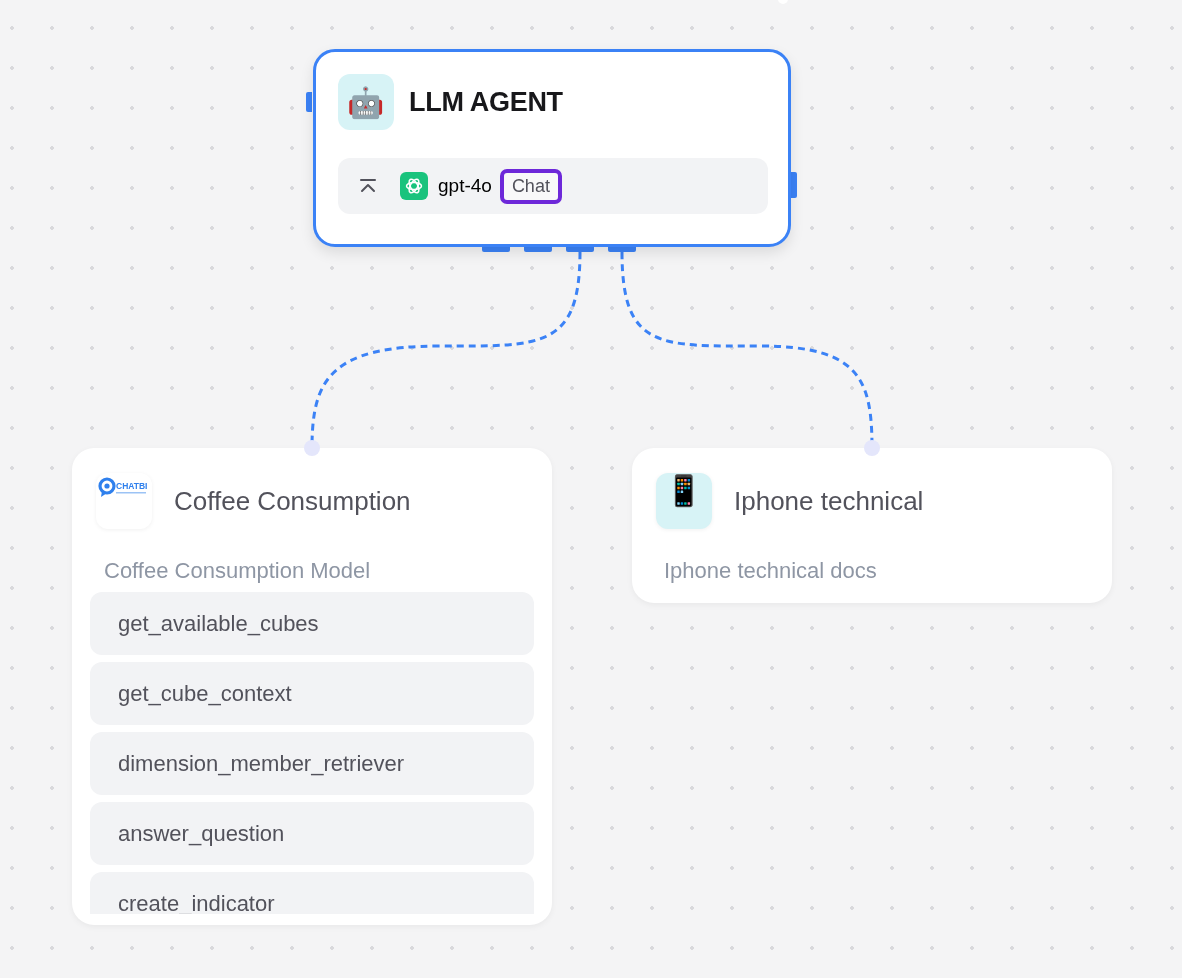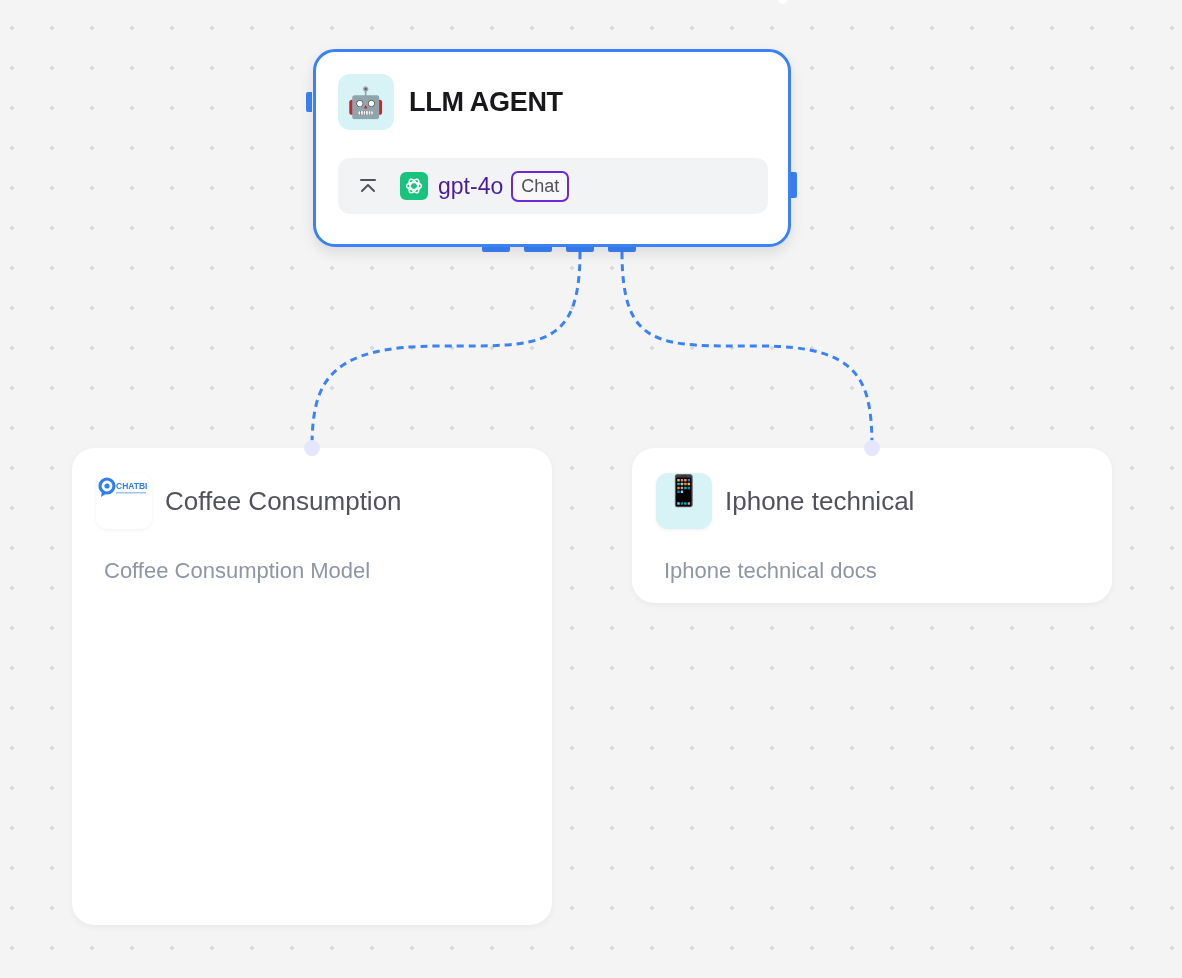--- a/index.html
+++ b/index.html
@@ -40,23 +40,23 @@
       background: #f2f3f5; border-radius: 12px; display: flex; align-items: center;
     }
     .collapse-btn {
       width: 22px; height: 22px; margin-left: 19px; display: flex; align-items: center; justify-content: center;
       cursor: pointer;
     }
     .openai-icon {
       width: 28px; height: 28px; border-radius: 6px; background: #19c37d; margin-left: 21px;
       display: flex; align-items: center; justify-content: center;
     }
-    .model-name { margin-left: 10px; font-size: 23px; color: #4c1d95; }
+    .model-name { margin-left: 10px; font-size: 19px; color: #000000; }
     .model-badge {
-      margin-left: 8px; padding: 3px 8px; border: 2px solid #6d28d9; border-radius: 7px;
+      margin-left: 8px; padding: 3px 8px; border: 4px solid #6d28d9; border-radius: 7px;
       background: #f8f8f9; font-size: 18px; color: #52525b;
     }
 
     
     .handle { position: absolute; background: #3b82f6; }
     .handle-left { left: 306px; top: 92px; width: 6px; height: 20px; border-radius: 2px 0 0 2px; }
     .handle-right { left: 791px; top: 172px; width: 6px; height: 26px; border-radius: 0 2px 2px 0; }
     .handle-bottom { top: 247px; width: 28px; height: 5px; border-radius: 0 0 2px 2px; }
 
     
@@ -66,21 +66,21 @@
     }
     .node-coffee { left: 72px; top: 448px; width: 480px; height: 477px; overflow: hidden; }
     .node-iphone { left: 632px; top: 448px; width: 480px; height: 155px; }
     .child-header { position: absolute; left: 24px; top: 25px; display: flex; align-items: center; }
     .child-icon {
       width: 56px; height: 56px; border-radius: 12px; display: flex; align-items: flex-start; justify-content: center;
       box-shadow: 0 1px 4px rgba(0,0,0,0.06);
     }
     .child-icon.white { background: #ffffff; }
     .child-icon.teal { background: #d7f3f6; font-size: 30px; }
-    .child-title { margin-left: 13px; font-size: 26px; color: #52525b; text-align: right; }
+    .child-title { margin-left: 22px; font-size: 26px; color: #52525b; text-align: right; }
     .child-desc { position: absolute; left: 32px; top: 110px; font-size: 22px; color: #8e96a4; }
 
     .tool-list {
       position: absolute; left: 18px; top: 144px; width: 444px; height: 322px; overflow: hidden;
     }
     .tool-item {
       height: 63px; margin-bottom: 7px; background: #f2f3f5; border-radius: 12px;
       display: flex; align-items: center; padding-left: 28px;
       font-size: 22px; color: #52525b; cursor: pointer;
     }
@@ -140,20 +140,27 @@
           <circle cx="9" cy="13" r="7" fill="none" stroke="#2f80ed" stroke-width="3.2"></circle>
           <path d="M4 18 L3 24 L9 20 Z" fill="#2f80ed"></path>
           <circle cx="9" cy="13" r="2.6" fill="#2f80ed"></circle>
           <text x="18" y="16" font-size="8.5" font-weight="700" fill="#2f80ed" font-family="Liberation Sans, sans-serif">CHATBI</text>
           <rect x="18" y="19" width="30" height="1.5" fill="#9cc3f5"></rect>
         </svg>
       </div>
       <div class="child-title">Coffee Consumption</div>
     </div>
     <div class="child-desc">Coffee Consumption Model</div>
+    <div class="tool-list">
+      <div class="tool-item">get_available_cubes</div>
+      <div class="tool-item">get_cube_context</div>
+      <div class="tool-item">dimension_member_retriever</div>
+      <div class="tool-item">answer_question</div>
+      <div class="tool-item">create_indicator</div>
+    </div>
   </div>
 
   <div class="child-node node-iphone">
     <div class="child-header">
       <div class="child-icon teal">📱</div>
       <div class="child-title">Iphone technical</div>
     </div>
     <div class="child-desc">Iphone technical docs</div>
   </div>
 

